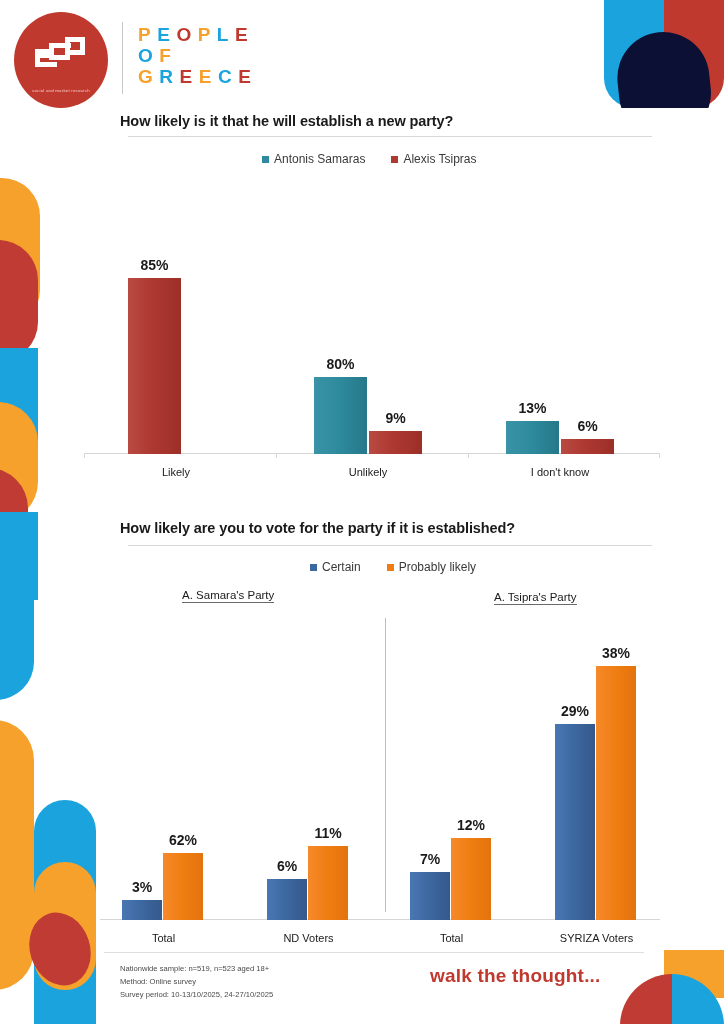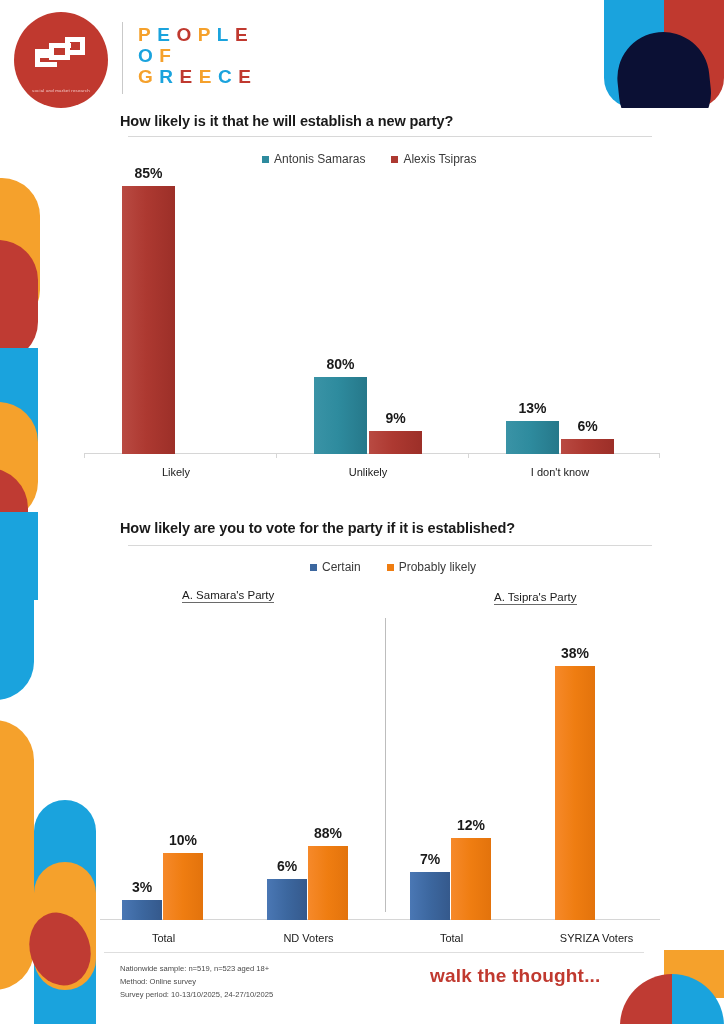--- a/index.html
+++ b/index.html
@@ -189,21 +189,21 @@
 </div>
 
 <div id="chart1">
   <div class="axis"></div>
   <div class="tick" style="left:0px;"></div>
   <div class="tick" style="left:192px;"></div>
   <div class="tick" style="left:384px;"></div>
   <div class="tick" style="left:575px;"></div>
 
   <div class="grp1" style="left:38px;">
-    <div class="bar brick" style="height:268px;">
+    <div class="bar brick" style="height:176px;margin-left:6px;">
       <span class="vlabel">85%</span>
     </div>
   </div>
 
   <div class="grp1" style="left:230px;">
     <div class="bar teal" style="height:77px;">
       <span class="vlabel">80%</span>
     </div>
     <div class="bar brick" style="height:23px;">
       <span class="vlabel">9%</span>
@@ -243,43 +243,46 @@
 
 <div id="chart2">
   <div class="axis"></div>
   <div class="divider"></div>
 
   <div class="grp2" style="left:22px;">
     <div class="bar2 blue" style="height:20px;">
       <span class="vlabel">3%</span>
     </div>
     <div class="bar2 orange" style="height:67px;">
-      <span class="vlabel">10%</span>
+      <span class="vlabel">62%</span>
     </div>
   </div>
 
   <div class="grp2" style="left:167px;">
     <div class="bar2 blue" style="height:41px;">
       <span class="vlabel">6%</span>
     </div>
     <div class="bar2 orange" style="height:74px;">
-      <span class="vlabel">88%</span>
+      <span class="vlabel">11%</span>
     </div>
   </div>
 
   <div class="grp2" style="left:310px;">
     <div class="bar2 blue" style="height:48px;">
       <span class="vlabel">7%</span>
     </div>
     <div class="bar2 orange" style="height:82px;">
       <span class="vlabel">12%</span>
     </div>
   </div>
 
   <div class="grp2" style="left:455px;">
+    <div class="bar2 blue" style="height:196px;">
+      <span class="vlabel">29%</span>
+    </div>
     <div class="bar2 orange" style="height:254px;">
       <span class="vlabel">38%</span>
     </div>
   </div>
 
   <div class="glabel2" style="left:6px;   width:115px;">Total</div>
   <div class="glabel2" style="left:151px; width:115px;">ND Voters</div>
   <div class="glabel2" style="left:294px; width:115px;">Total</div>
   <div class="glabel2" style="left:439px; width:115px;">SYRIZA Voters</div>
 </div>

